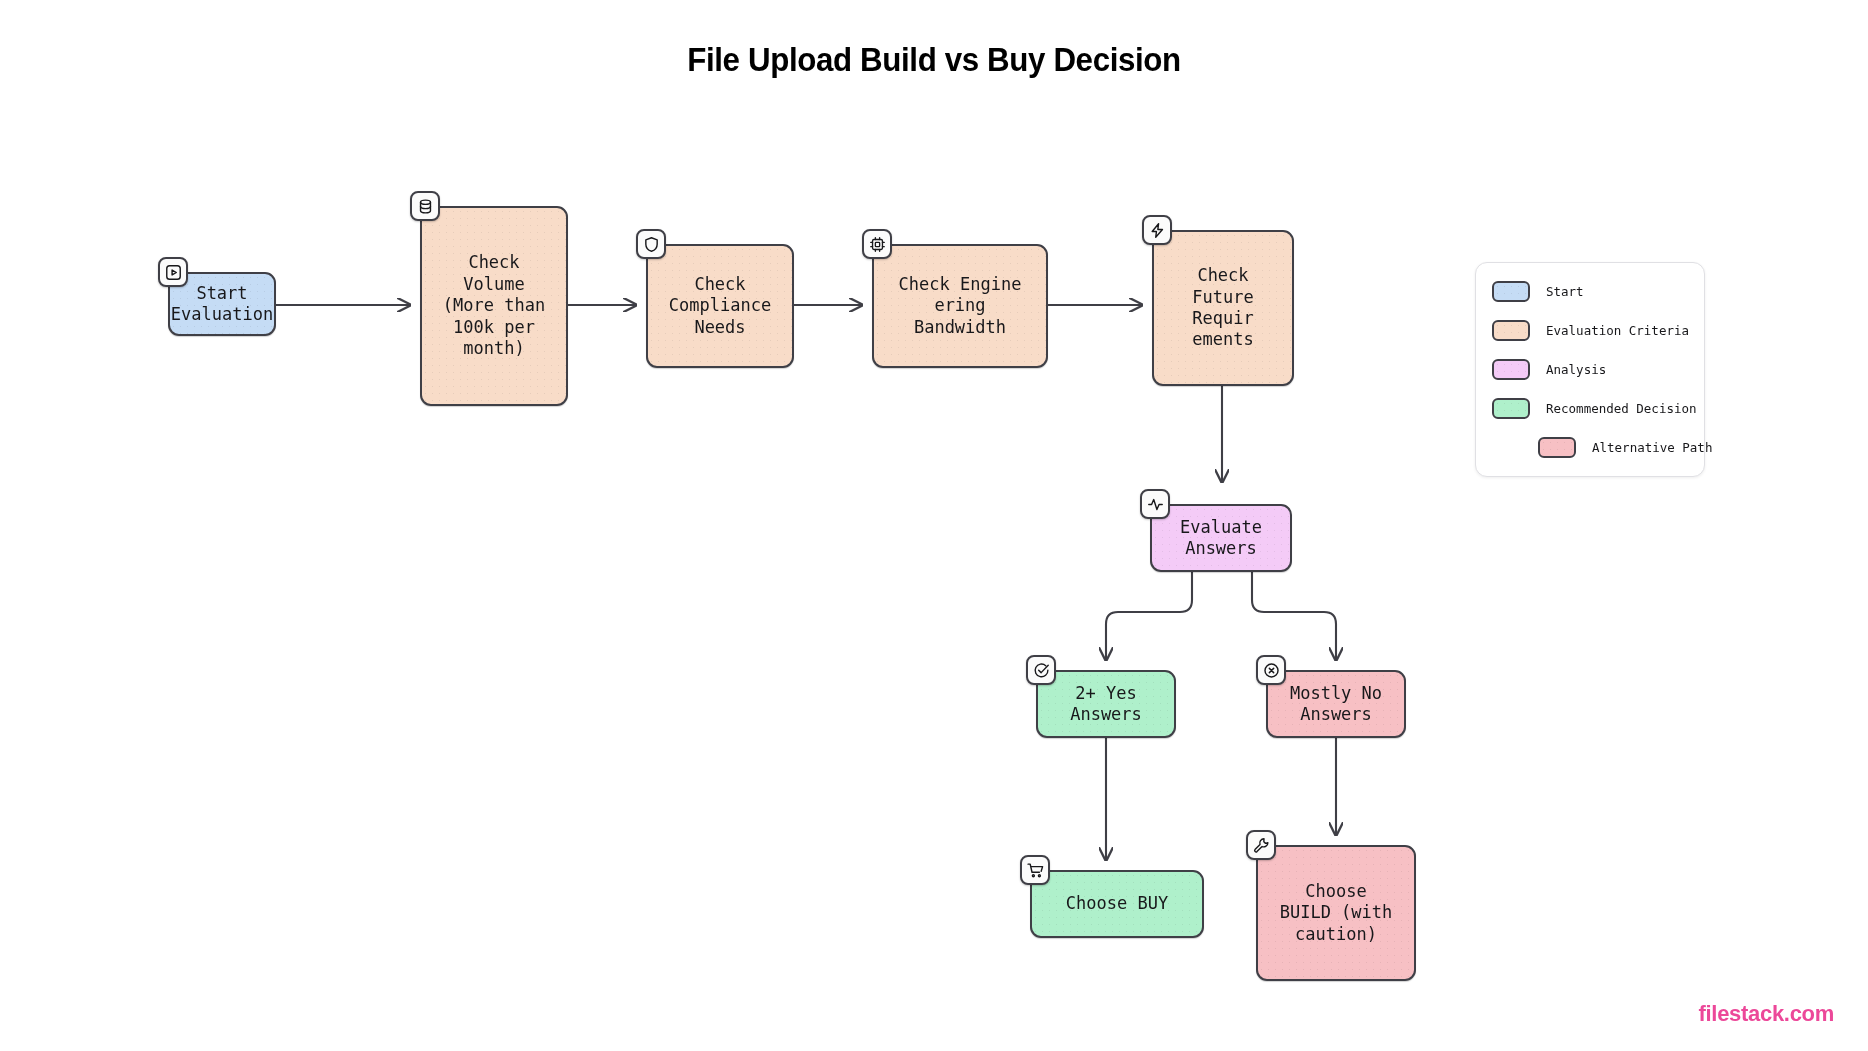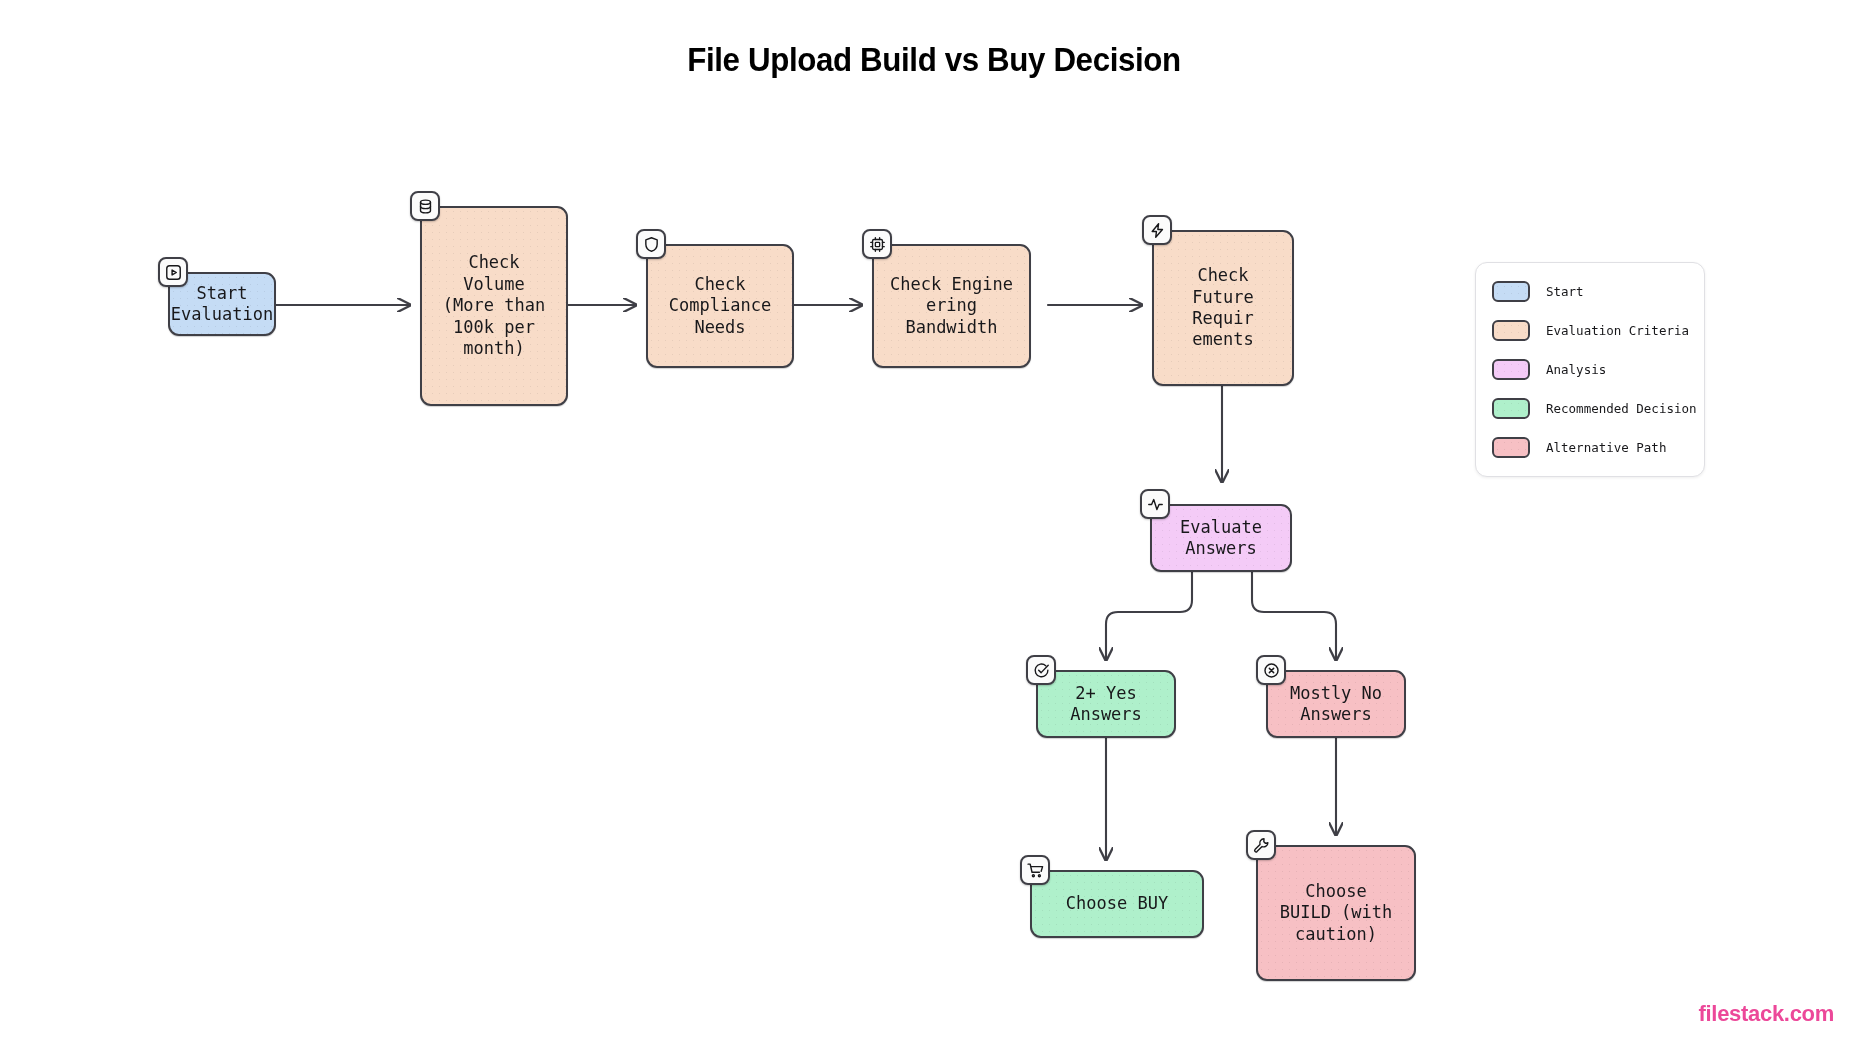--- a/index.html
+++ b/index.html
@@ -119,21 +119,21 @@
     background: #ffffff;
     border: 1.5px solid #e0e0e4;
     border-radius: 12px;
     box-shadow: 0 1px 3px rgba(0,0,0,0.07);
   }
   .legend-row {
     display: flex;
     align-items: center;
     margin-bottom: 18px;
   }
-  .legend-row:last-child { margin-bottom: 2px; }
+  .legend-row:last-child { margin-bottom: 2px; margin-left: 46px; }
   .legend-swatch {
     width: 38px;
     height: 21px;
     box-sizing: border-box;
     border: 2px solid #3f3f46;
     border-radius: 6px;
     flex: 0 0 auto;
     margin-right: 16px;
     background-image:
       radial-gradient(rgba(0,0,0,0.07) 0.7px, transparent 0.8px);
@@ -211,21 +211,21 @@
     <span class="node-icon">
       <svg width="17" height="17" viewBox="0 0 24 24" fill="none" stroke="#18181b" stroke-width="2" stroke-linecap="round" stroke-linejoin="round">
         <path d="M12 2.5 L20 5.5 v6 c0 5 -3.6 8.6 -8 10 c-4.4 -1.4 -8 -5 -8 -10 v-6 Z"></path>
       </svg>
     </span>
     <span class="node-label">Check
 Compliance
 Needs</span>
   </div>
 
-  <div class="node fill-crit" style="left:872px; top:244px; width:159px; height:124px;align-items:center;">
+  <div class="node fill-crit" style="left:872px; top:244px; width:176px; height:124px;align-items:center;">
     <span class="node-icon">
       <svg width="17" height="17" viewBox="0 0 24 24" fill="none" stroke="#18181b" stroke-width="1.9" stroke-linecap="round" stroke-linejoin="round">
         <rect x="5" y="5" width="14" height="14" rx="2"></rect>
         <rect x="9" y="9" width="6" height="6" rx="1"></rect>
         <path d="M9 2.5v2.5M15 2.5v2.5M9 19v2.5M15 19v2.5M2.5 9H5M2.5 15H5M19 9h2.5M19 15h2.5"></path>
       </svg>
     </span>
     <span class="node-label">Check Engine
 ering
 Bandwidth</span>

